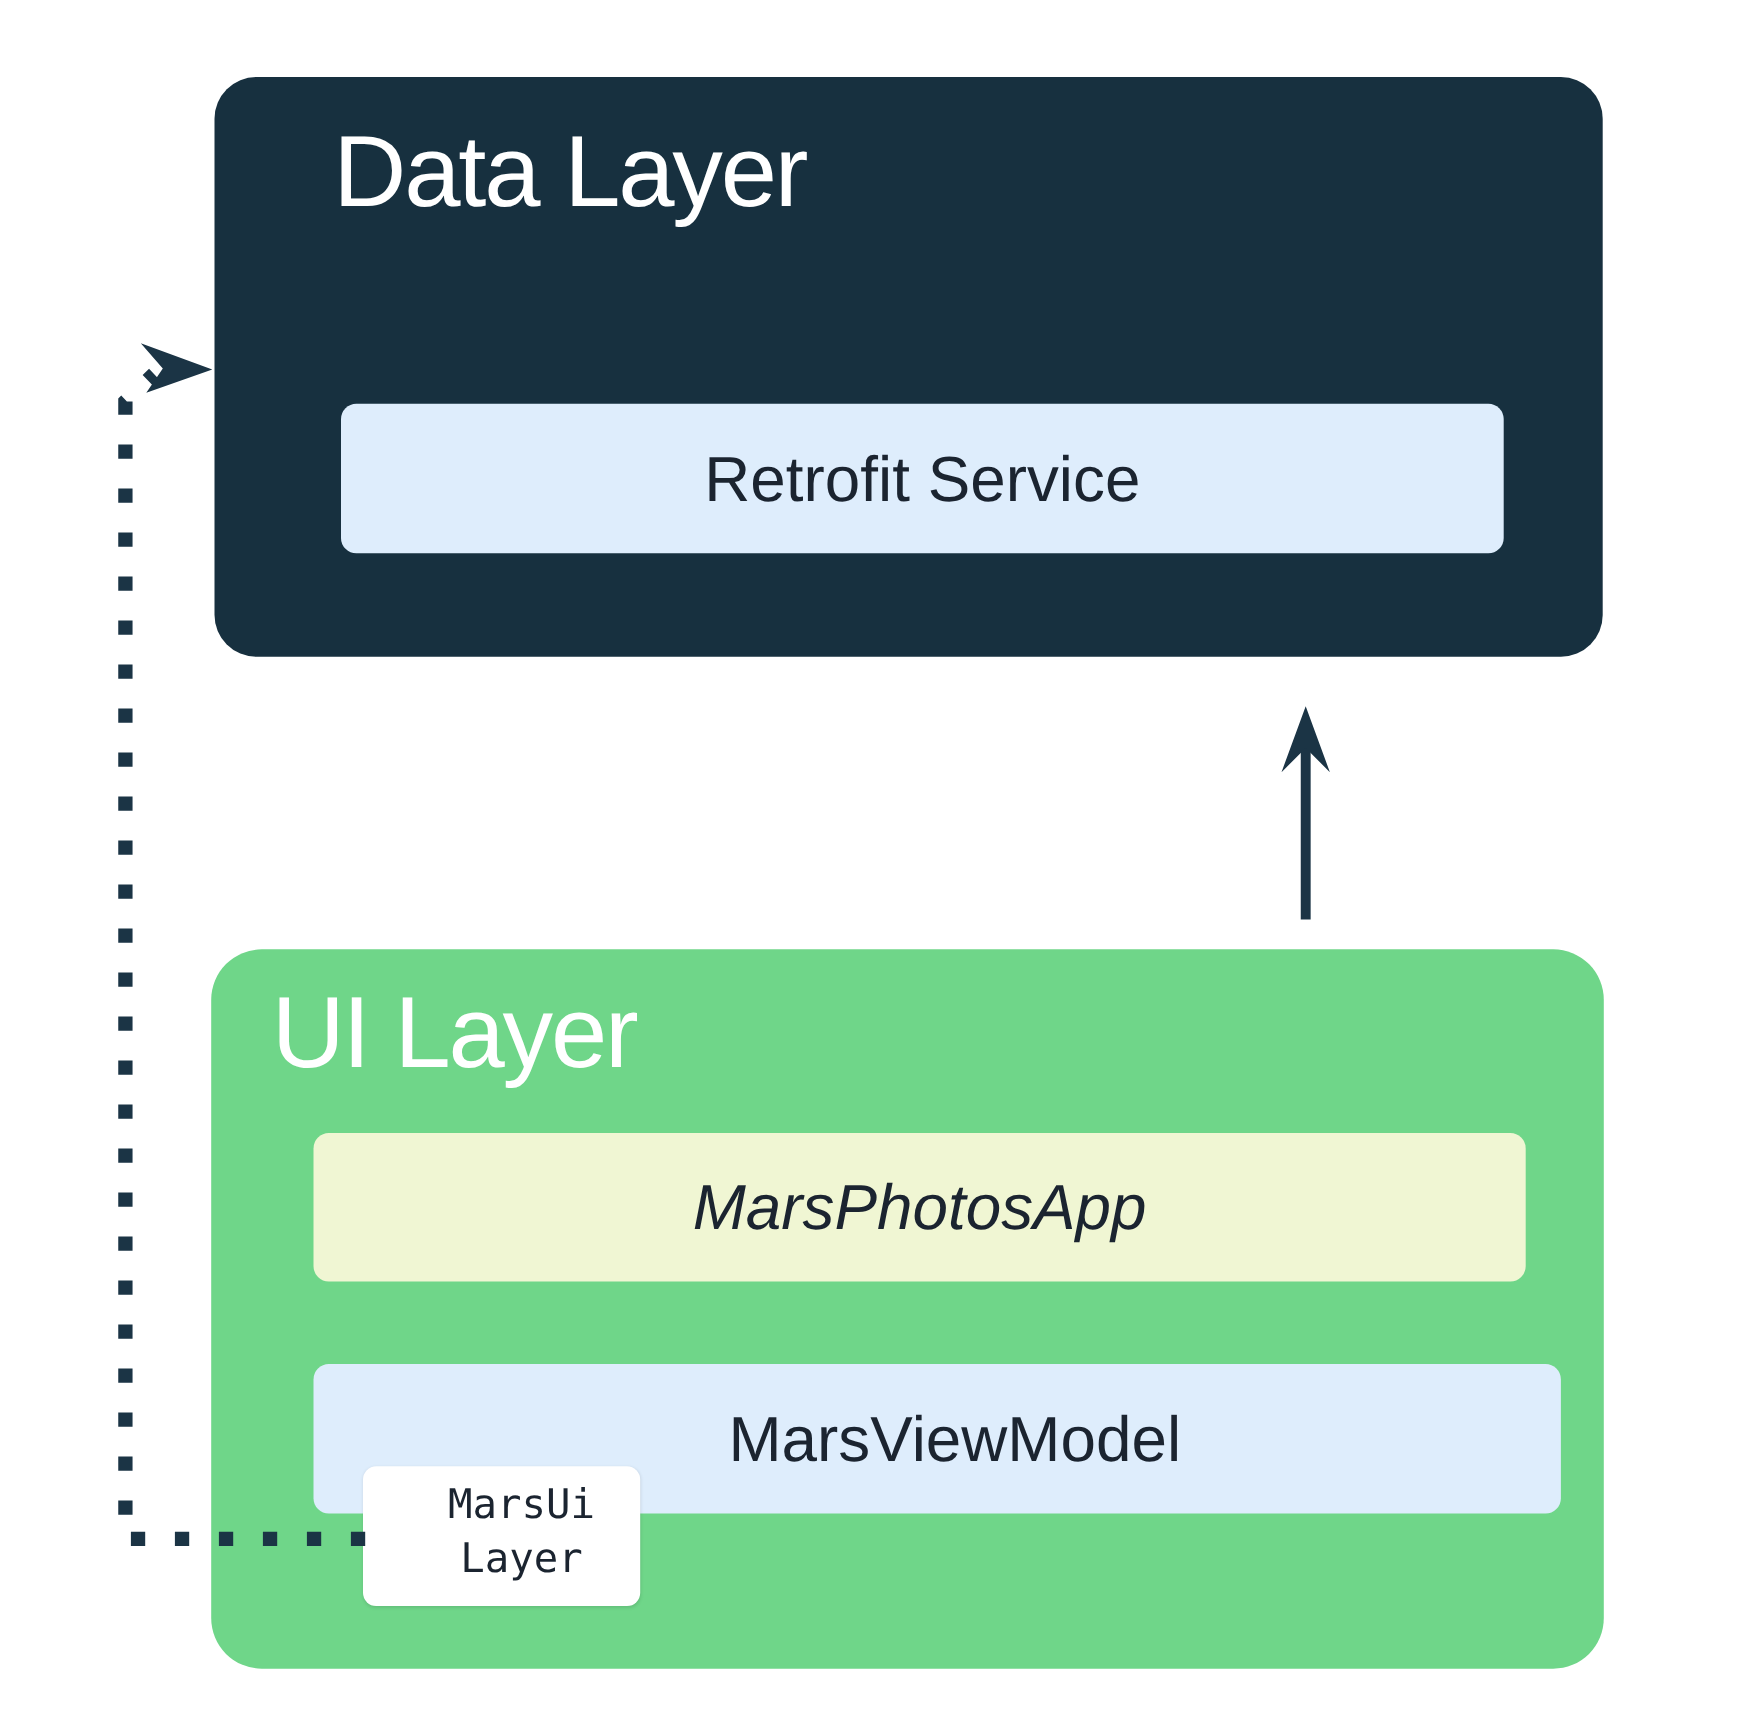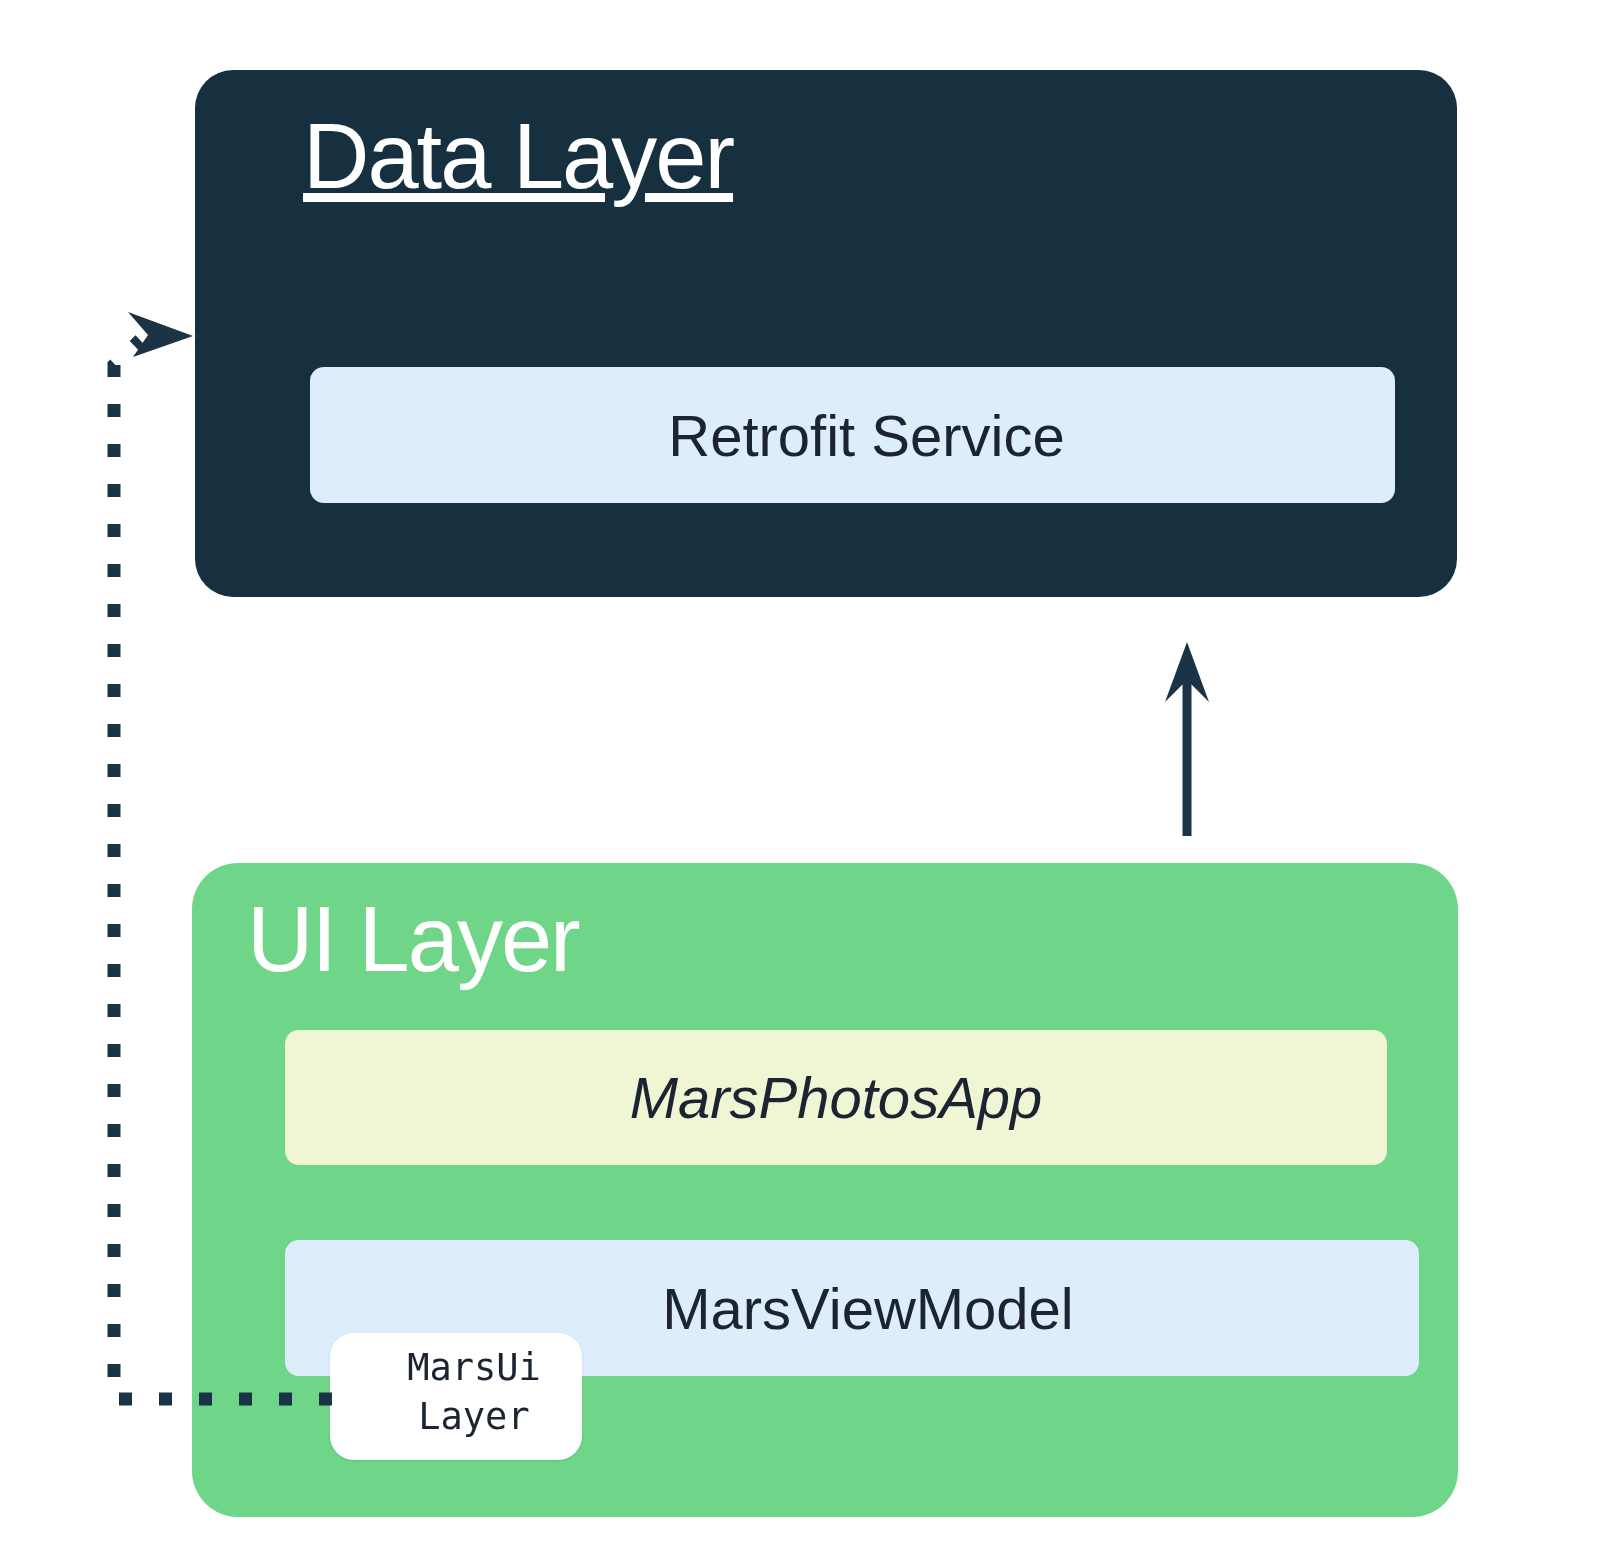--- a/index.html
+++ b/index.html
@@ -42,21 +42,20 @@
     position: absolute;
     color: var(--title-text, #ffffff);
     font-size: 92px;
     letter-spacing: -2px;
     line-height: 1;
     white-space: nowrap;
   }
   .data-layer .layer-title {
     left: 108px;
     top: 40px;
-    text-decoration: underline;
   }
   .ui-layer .layer-title {
     left: 55px;
     top: 30px;
   }
 
   
   .component-box {
     position: absolute;
     border-radius: 14px;
@@ -66,21 +65,20 @@
     font-size: 58px;
     color: var(--label-text, #1b2430);
     white-space: nowrap;
   }
   .retrofit-box {
     left: 115px;
     top: 297px;
     width: 1057px;
     height: 136px;
     background: var(--light-blue, #DEEDFC);
-    padding-left: 28px;
   }
   .marsphotos-box {
     left: 93px;
     top: 167px;
     width: 1102px;
     height: 135px;
     background: var(--light-yellow, #F0F6D3);
     font-style: italic;
   }
   .marsviewmodel-box {
@@ -93,21 +91,21 @@
   }
 
   
   .state-chip {
     position: absolute;
     left: 138px;
     top: 470px;
     width: 252px;
     height: 127px;
     background: var(--white, #ffffff);
-    border-radius: 24px;
+    border-radius: 12px;
     box-shadow: 0 1px 3px rgba(0,0,0,0.10);
     z-index: 3;
     box-sizing: border-box;
     padding: 10px 0 0 36px;
     font-family: "DejaVu Sans Mono", monospace;
     font-size: 37px;
     line-height: 49px;
     color: var(--label-text, #1b2430);
   }
   .state-chip .mono-line {

